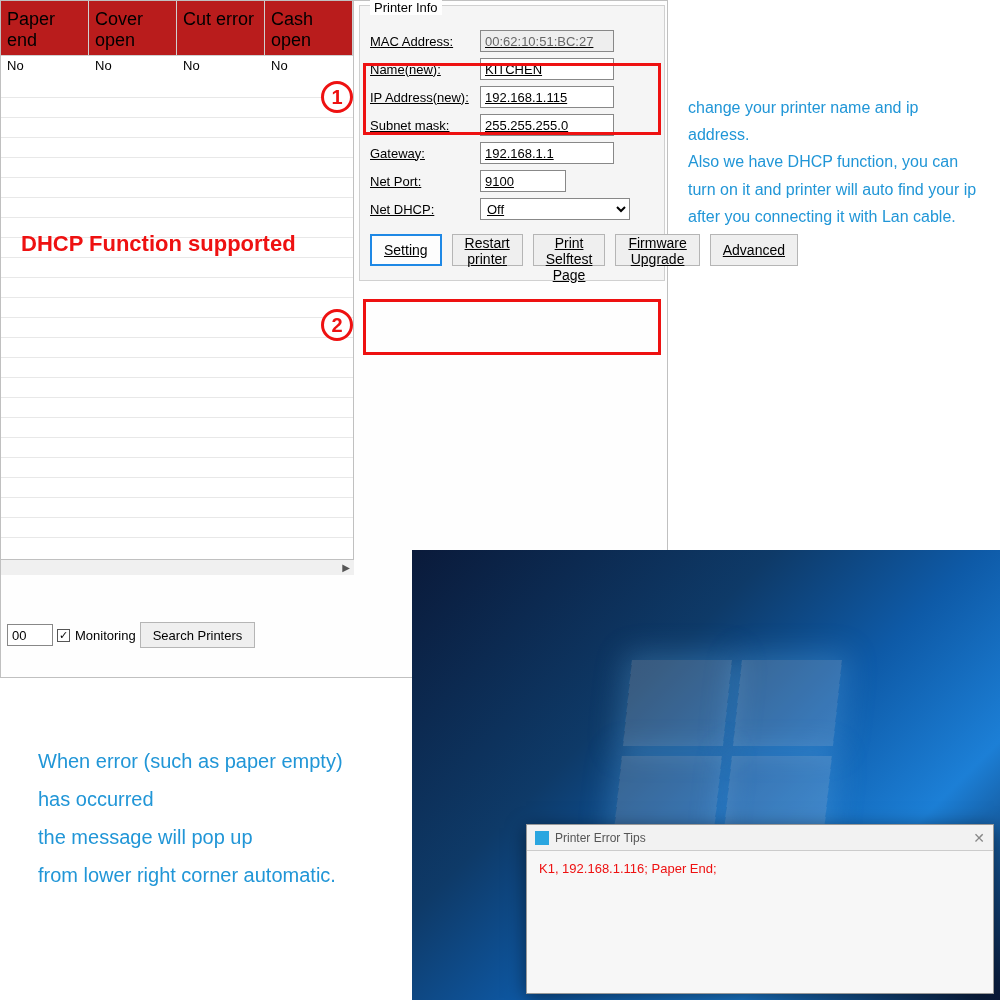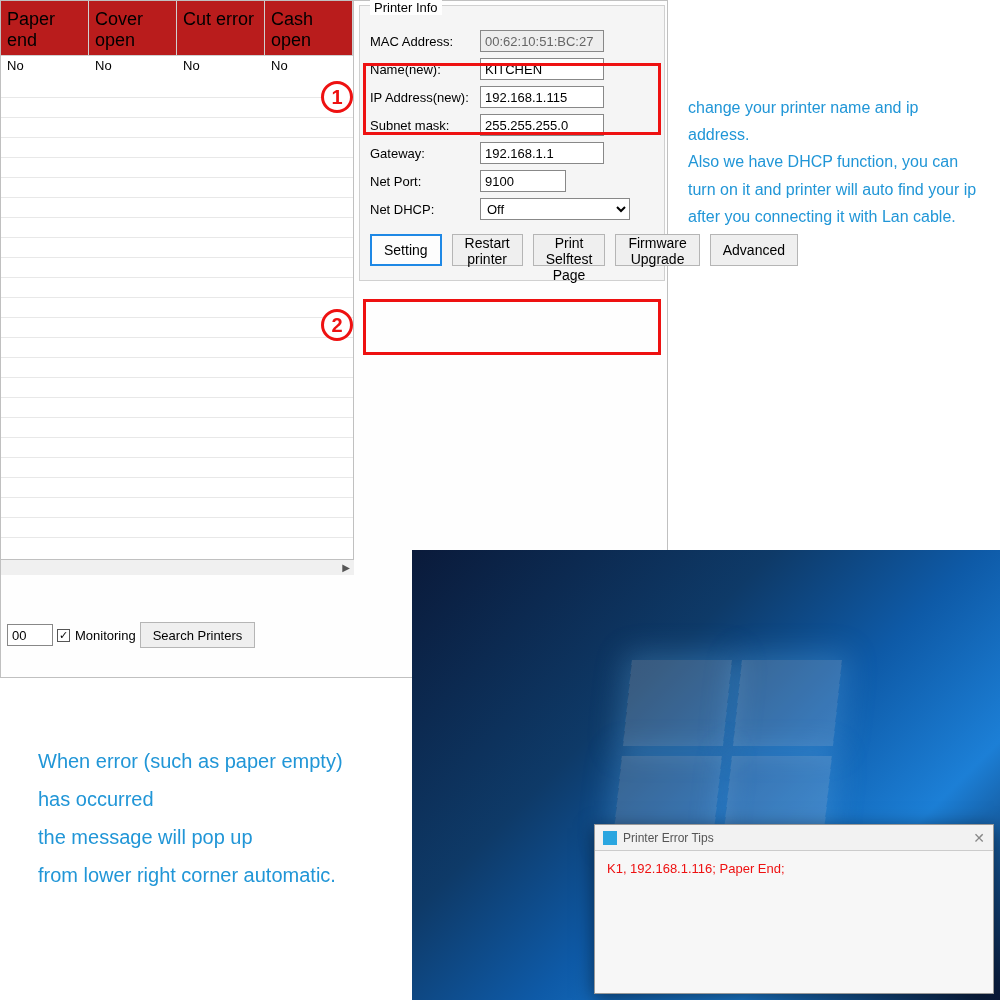--- a/index.html
+++ b/index.html
@@ -35,26 +35,26 @@
   .numbox { width:46px; height:22px; border:1px solid #888; font-size:13px; padding:0 4px;}
   .chk { display:flex; align-items:center; gap:5px; font-size:13px;}
   .chk .box { width:13px; height:13px; border:1px solid #555; display:flex;
               align-items:center; justify-content:center; font-size:11px; line-height:1;}
   .btn { height:26px; padding:0 12px; font-size:13px; background:#efefef;
          border:1px solid #b5b5b5; cursor:pointer;}
   .btn-wide { width:260px; height:32px; font-size:14px;}
 
   
   .panel { position:absolute; left:358px; top:4px; width:306px;
-           border:1px solid #d0d0d0; background:#f5f5f5; padding:6px 10px 14px 10px;}
+           border:1px solid #d0d0d0; background:#f5f5f5; padding:6px 10px 14px 10px;text-decoration:underline;}
   .panel legend, .panel-title { font-size:13px; position:relative; top:-14px; background:#fefefe;
            padding:0 4px; display:inline-block;}
   .row { display:flex; align-items:center; margin-bottom:6px;}
   .lbl { width:110px; font-size:13px;}
-  .inp { width:124px; height:22px; font-size:13px; border:1px solid #888; padding:0 4px; background:#fff;}
+  .inp { width:134px; height:22px; font-size:13px; border:1px solid #888; padding:0 4px; background:#fff;}
   .inp[disabled]{ background:#eee; color:#666;}
   .sel { width:150px; height:22px; font-size:13px; border:1px solid #888; background:#fff; padding:0 2px;}
   .btncol { display:flex; flex-direction:row; gap:10px; margin-top:14px; align-items:center;}
 
   
   .hl { position:absolute; border:3px solid #e11; pointer-events:none;}
   .marker { position:absolute; width:32px; height:32px; border:3px solid #e11; border-radius:50%;
             display:flex; align-items:center; justify-content:center; font-size:20px; font-weight:bold;
             color:#e11; background:#fff;}
   .dhcp-note { position:absolute; font-weight:bold; font-size:22px; color:#e11;}
@@ -67,21 +67,21 @@
                  color:#2196d7; font-size:20px; line-height:1.9;}
 
   
   .desktop { position:absolute; left:412px; top:550px; width:588px; height:450px;
              background:
                linear-gradient(135deg,#0a1a3a 0%, #0e3a68 35%, #0e5aa7 55%, #1c7fd6 75%, #0a1a3a 100%);
              overflow:hidden;}
   .winlogo { position:absolute; left:210px; top:110px; width:220px; height:190px;
              transform:skewX(-6deg);}
   .wq { position:absolute; background:rgba(255,255,255,.18); box-shadow:0 0 30px 6px rgba(120,200,255,.25);}
-  .popup { position:absolute; right:6px; bottom:6px; width:400px; height:170px;
+  .popup { position:absolute; right:6px; bottom:6px; width:468px; height:170px;
            background:#f7f7f7; border:1px solid #999; box-shadow:0 4px 18px rgba(0,0,0,.5);}
   .popup-title { height:26px; display:flex; align-items:center; padding:0 8px;
                  font-size:12px; color:#555; background:#f2f2f2; border-bottom:1px solid #ccc;}
   .popup-title .ticon { width:14px; height:14px; background:#2aa6e0; margin-right:6px;}
   .popup-title .x { margin-left:auto; font-size:14px; color:#888; cursor:pointer;}
   .popup-body { padding:10px 12px; font-size:13px; color:#e11;}
 </style>
 </head>
 <body>
 
@@ -177,20 +177,21 @@
       <button class="btn btn-wide">Print Selftest Page</button>
       <button class="btn btn-wide">Firmware Upgrade</button>
       <button class="btn btn-wide">Advanced</button>
     </div>
   </div>
 
   <div class="hl" style="left:362px; top:62px; width:298px; height:72px;"></div>
   <div class="hl" style="left:362px; top:298px; width:298px; height:56px;"></div>
   <div class="marker" style="left:320px; top:80px;">1</div>
   <div class="marker" style="left:320px; top:308px;">2</div>
+  <div class="dhcp-note" style="left:20px; top:230px;">DHCP Function supported</div>
 </div>
 
 <div class="right-text" style="white-space:pre-line">change your printer name and ip address.
 Also we have DHCP function, you can turn on it and printer will auto find your ip after you connecting it with Lan cable.</div>
 
 <div class="bottom-text" style="white-space:pre-line">When error (such as paper empty)
 has occurred
 the message will pop up
 from lower right corner automatic.</div>
 

